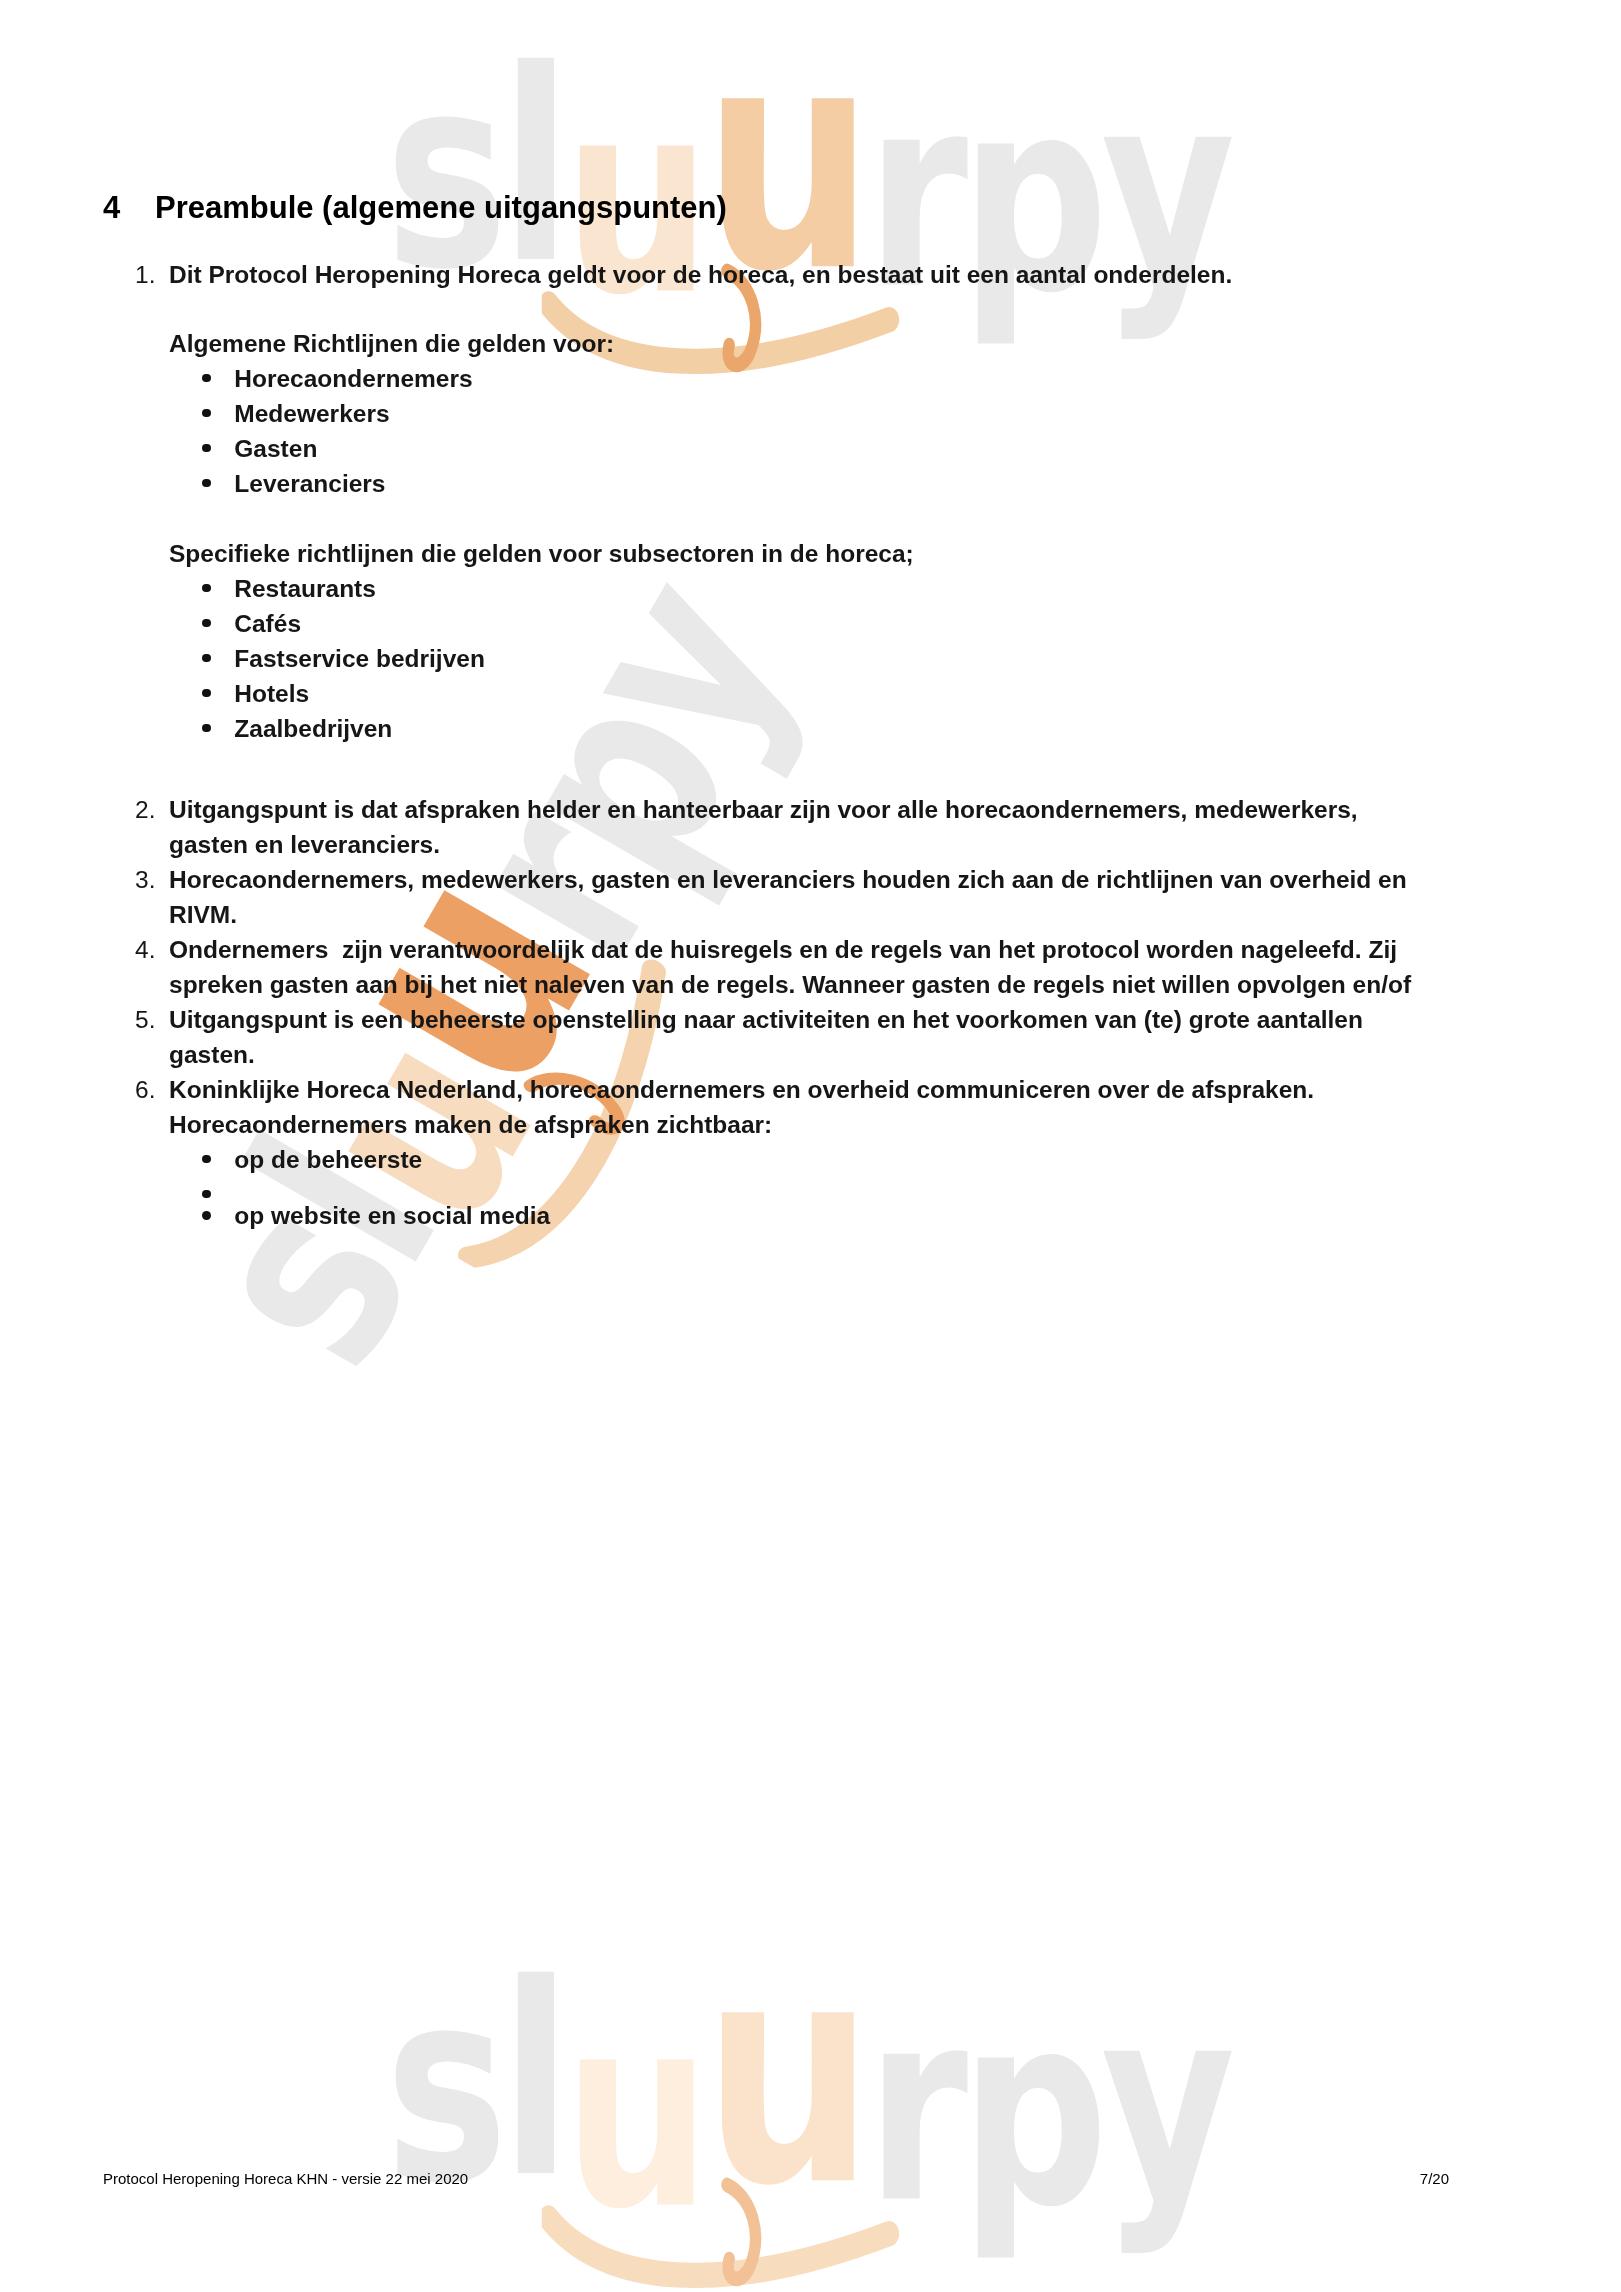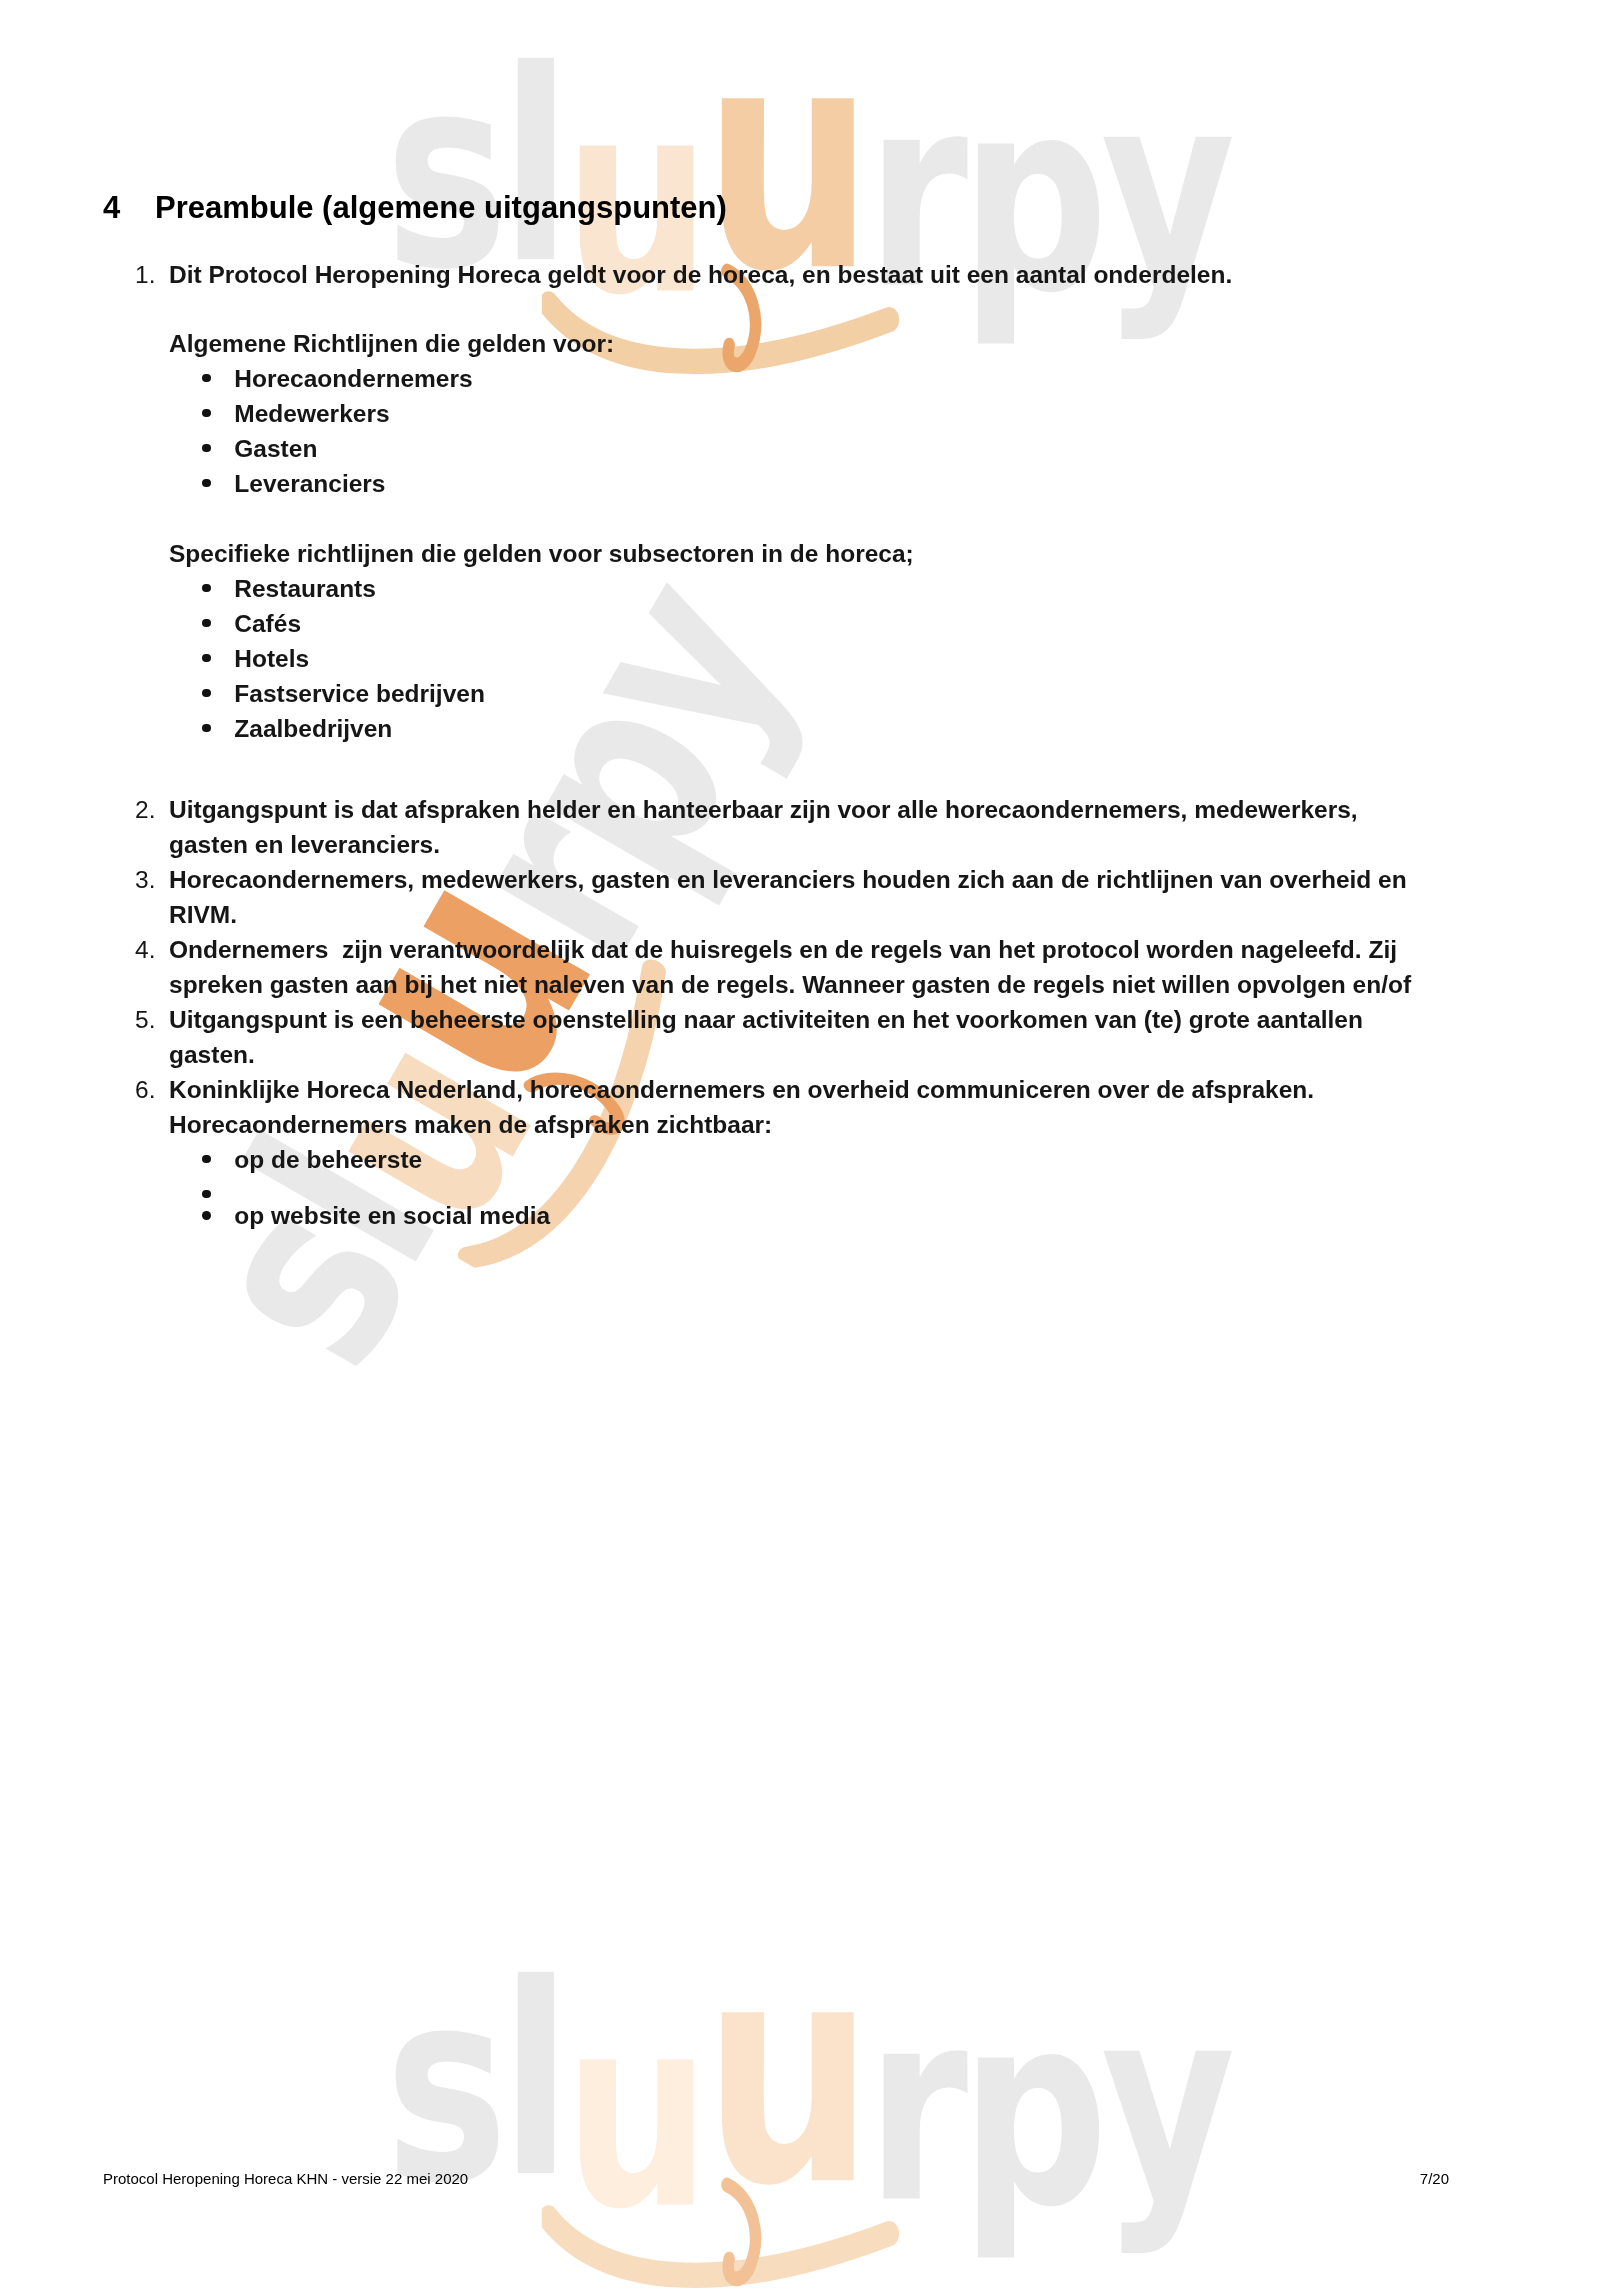--- a/index.html
+++ b/index.html
@@ -145,25 +145,25 @@
           <div class="bullet">
               <span class="bullet-dot"></span>
               <span class="tline">Restaurants</span>
             </div>
           <div class="bullet">
               <span class="bullet-dot"></span>
               <span class="tline">Cafés</span>
             </div>
           <div class="bullet">
               <span class="bullet-dot"></span>
+              <span class="tline">Fastservice bedrijven</span>
+            </div>
+          <div class="bullet">
+              <span class="bullet-dot"></span>
               <span class="tline">Hotels</span>
-            </div>
-          <div class="bullet">
-              <span class="bullet-dot"></span>
-              <span class="tline">Fastservice bedrijven</span>
             </div>
           <div class="bullet">
               <span class="bullet-dot"></span>
               <span class="tline">Zaalbedrijven</span>
             </div>
         </div>
       </div>
     </div>
 
     <div class="item mt47">

